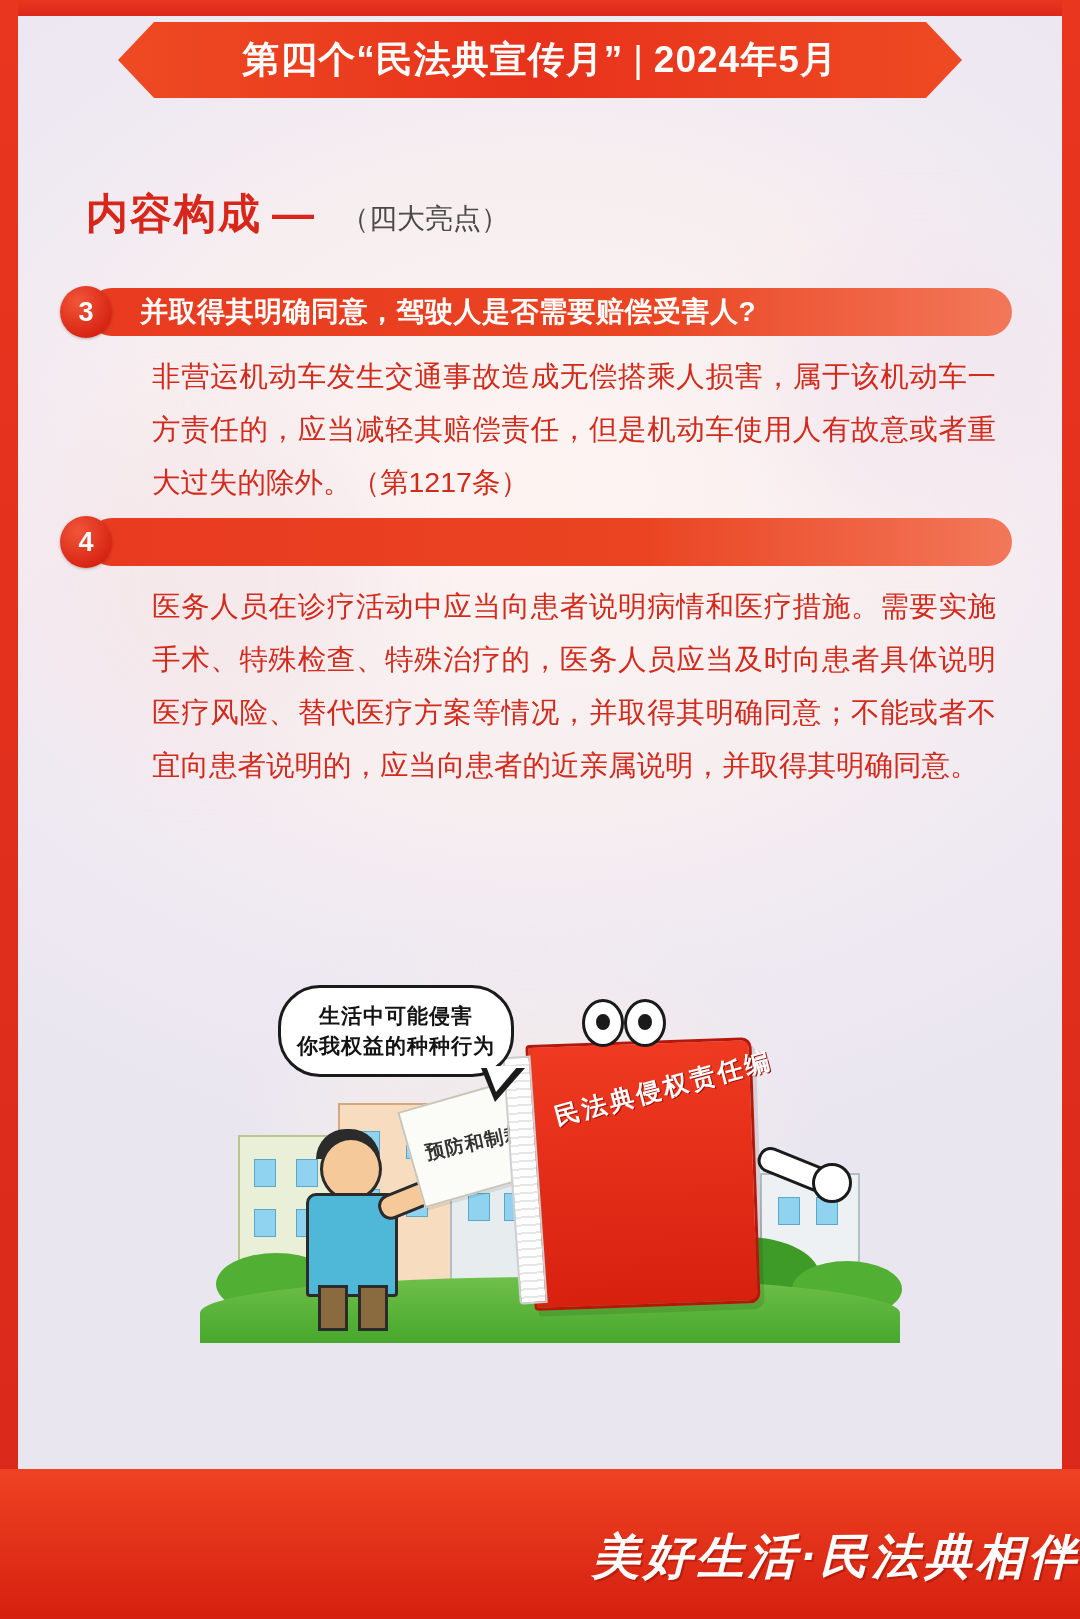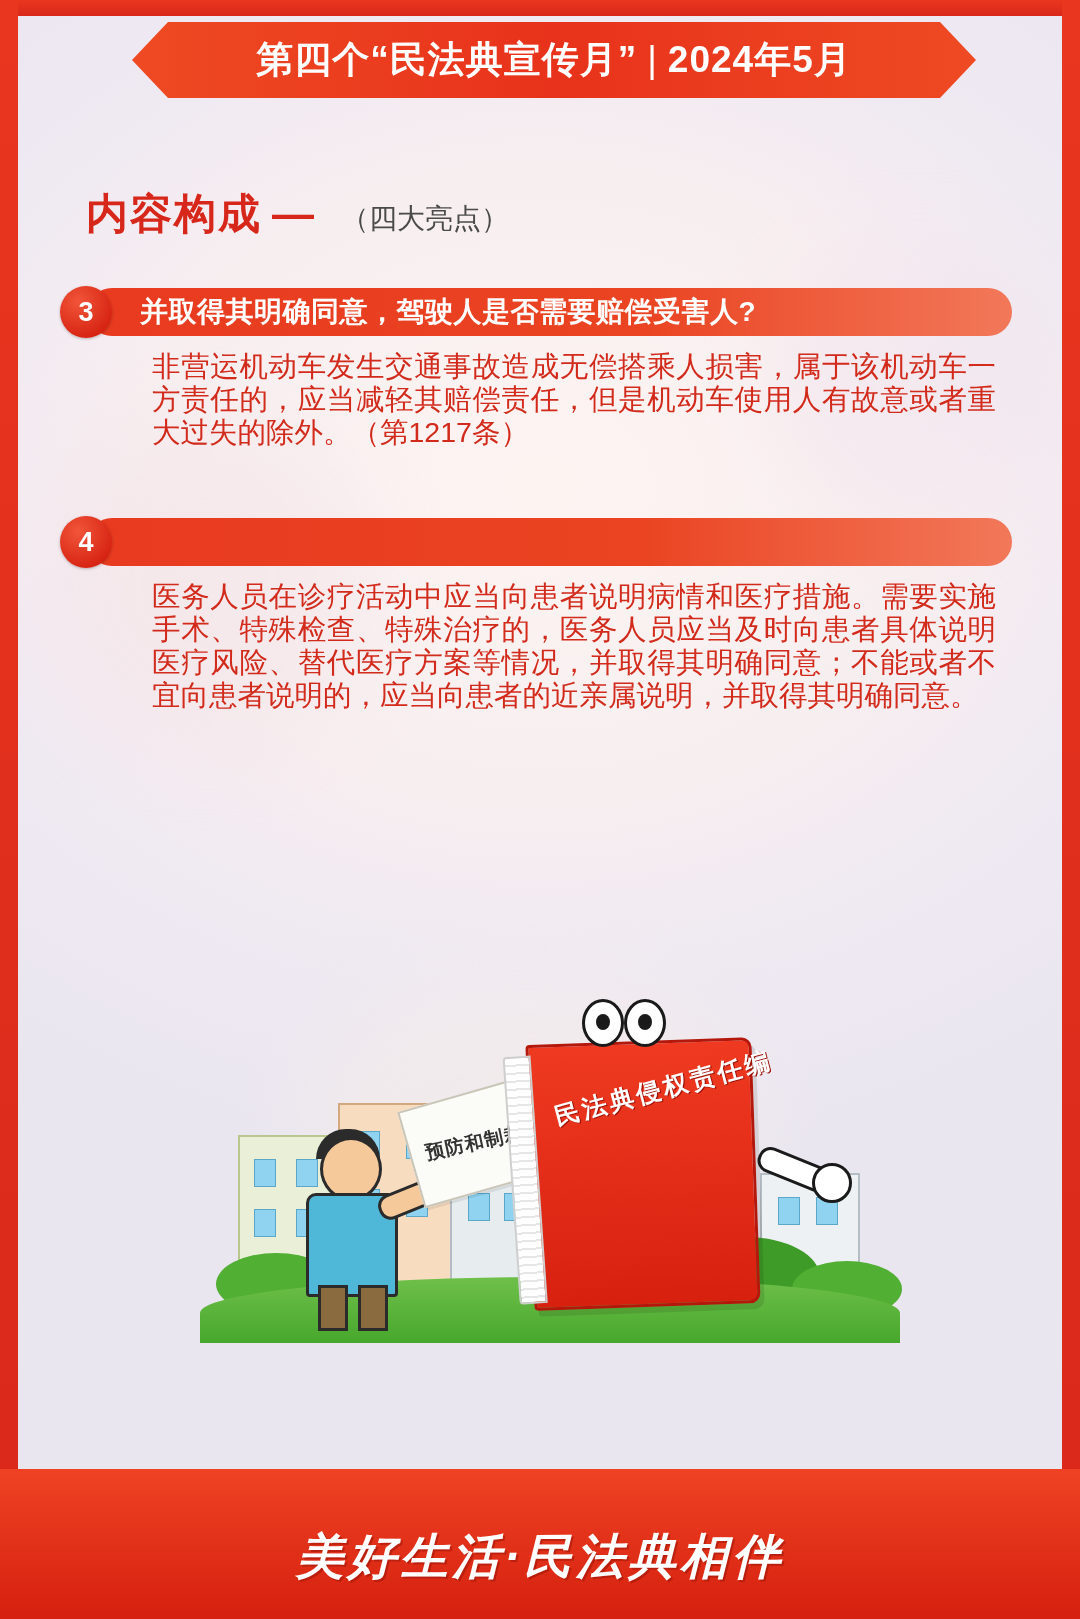--- a/index.html
+++ b/index.html
@@ -25,21 +25,21 @@
   }
   .frame-left  { left: 0; top: 0; width: 18px; height: 1619px; }
   .frame-right { right: 0; top: 0; width: 18px; height: 1619px; }
   .frame-top   { left: 0; top: 0; width: 1080px; height: 16px; }
   .frame-bottom{ left: 0; bottom: 0; width: 1080px; height: 150px;
                  background: linear-gradient(180deg, #ef4223 0%, #d5200f 100%); }
 
   
   .header-banner {
     position: absolute;
-    left: 132px;
+    left: 118px;
     top: 22px;
     width: 844px;
     height: 76px;
     background: linear-gradient(90deg, #ee4a23 0%, #e8321b 50%, #ee4a23 100%);
     clip-path: polygon(36px 0, 808px 0, 844px 38px, 808px 76px, 36px 76px, 0 38px);
     display: flex;
     align-items: center;
     justify-content: center;
   }
   .header-text {
@@ -138,21 +138,21 @@
     letter-spacing: .5px;
     white-space: nowrap;
   }
 
   .q-body {
     margin-top: 14px;
     margin-left: 92px;
     width: 844px;
     color: #d22a1b;
     font-size: 28.5px;
-    line-height: 33px;
+    line-height: 53px;
     text-align: justify;
     text-justify: inter-ideograph;
   }
   .q-body p { margin: 0 0 0 0; }
   .q-body p + p { margin-top: 4px; }
 
   
   .illus {
     position: absolute;
     left: 200px;
@@ -358,21 +358,21 @@
     border-radius: 12px;
     transform: rotate(-22deg);
   }
 
   
   .footer-slogan {
     position: absolute;
     left: 0;
     bottom: 30px;
     width: 1080px;
-    text-align: center;
+    text-align: right;
     color: #ffffff;
     font-size: 48px;
     font-weight: bold;
     letter-spacing: 4px;
     font-style: italic;
     text-shadow: 2px 2px 0 rgba(120,10,0,.35);
   }
 </style>
 </head>
 <body>
@@ -464,18 +464,23 @@
     </div>
     <div class="eye l">
         <div class="pupil"></div>
       </div>
     <div class="eye r">
         <div class="pupil"></div>
       </div>
     <div class="arm right"></div>
     <div class="hand"></div>
 
+    <div class="bubble">
+      <span>生活中可能侵害</span>
+      <span>你我权益的种种行为</span>
+      <div class="bubble-tail"></div>
+    </div>
 
   </div>
 
   <div class="footer-slogan">美好生活·民法典相伴</div>
 
 </div>
 
 </body></html>

